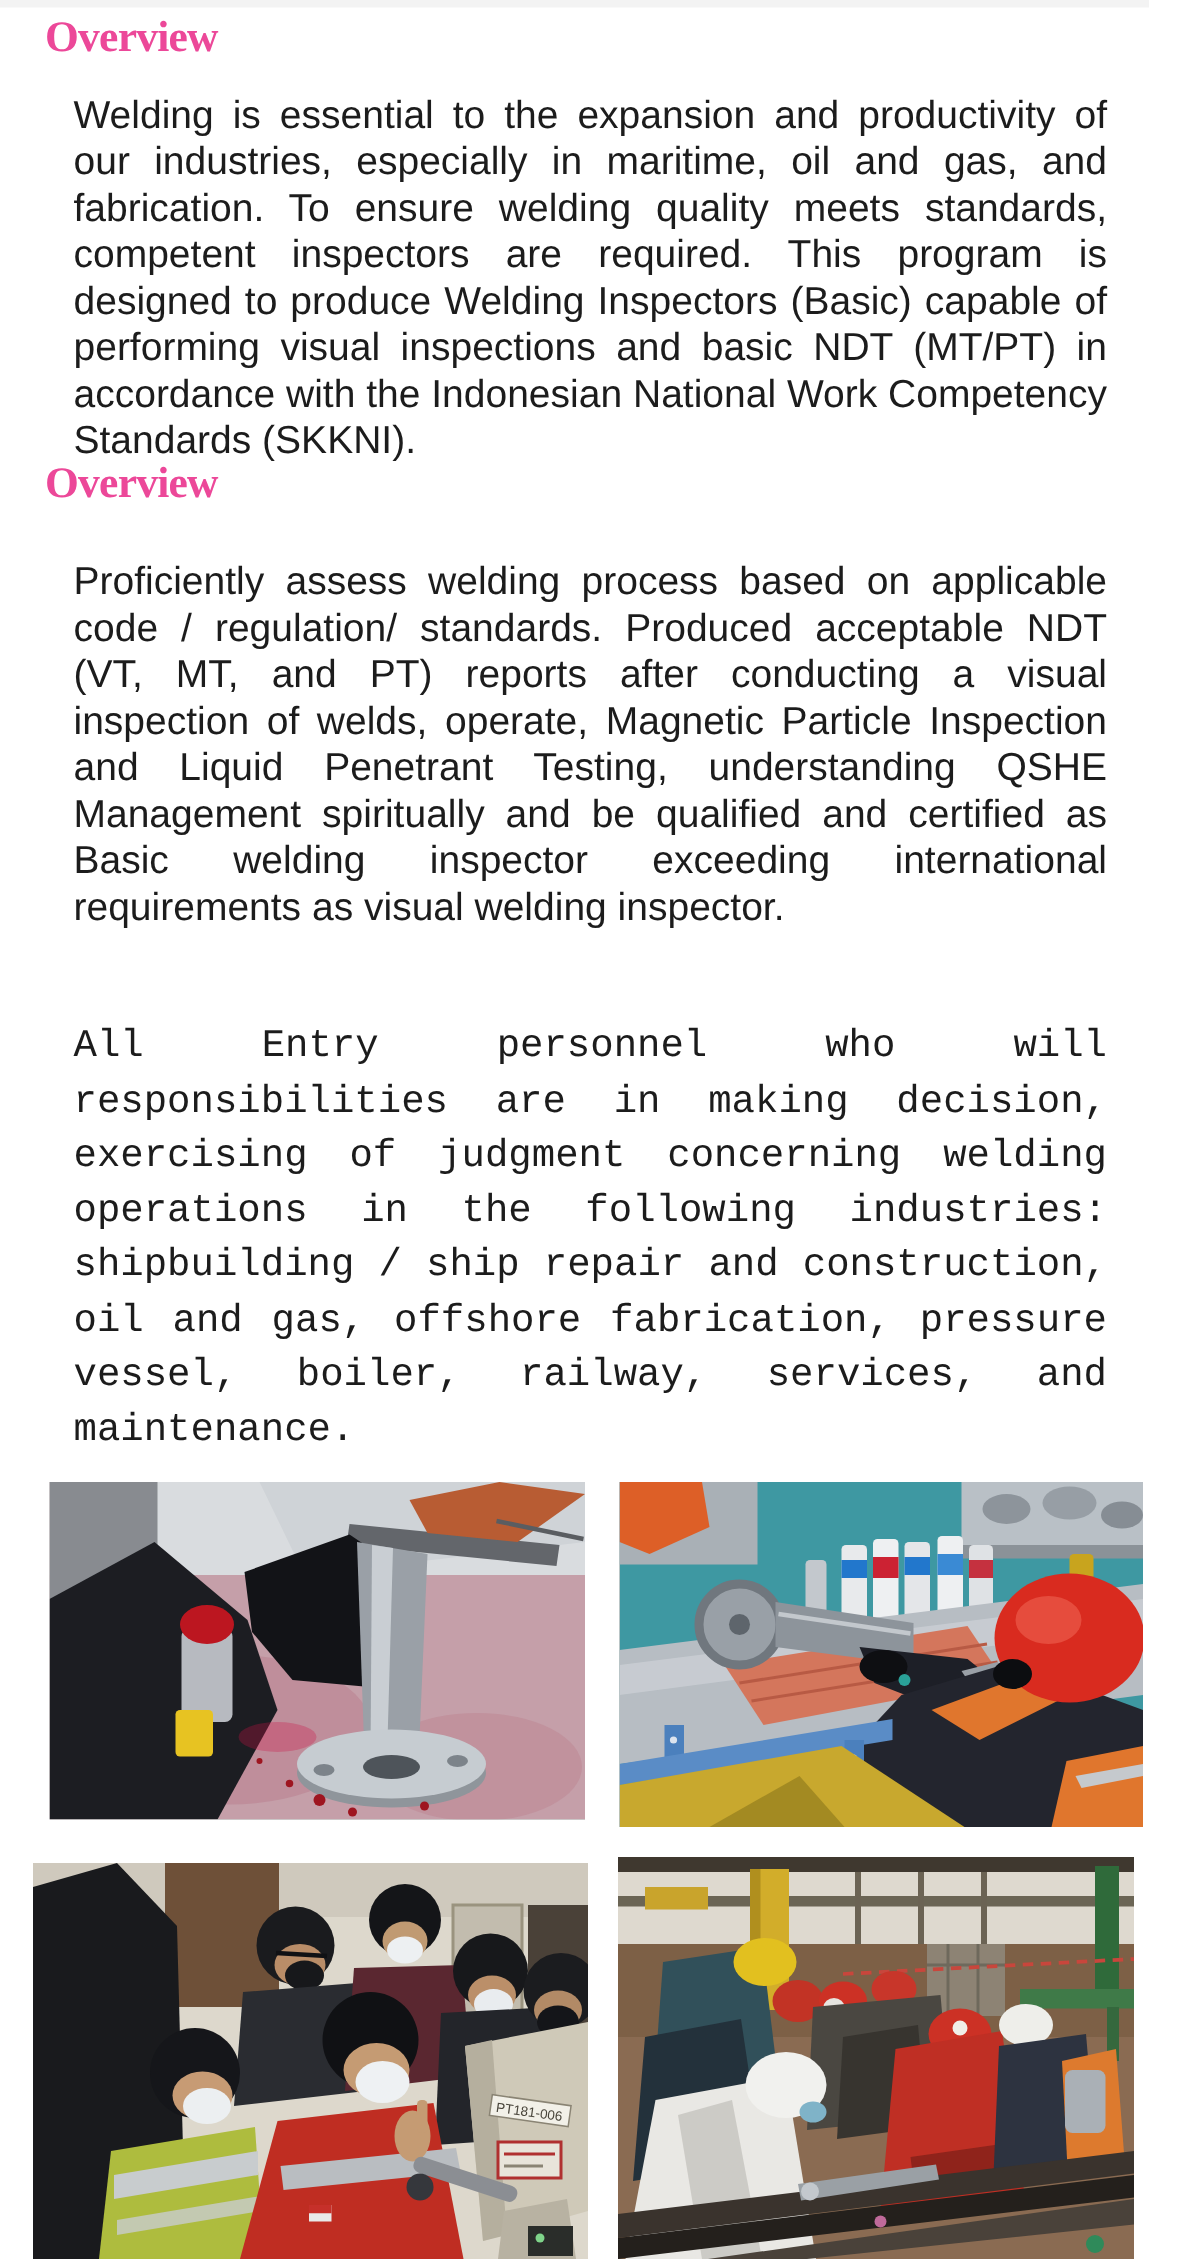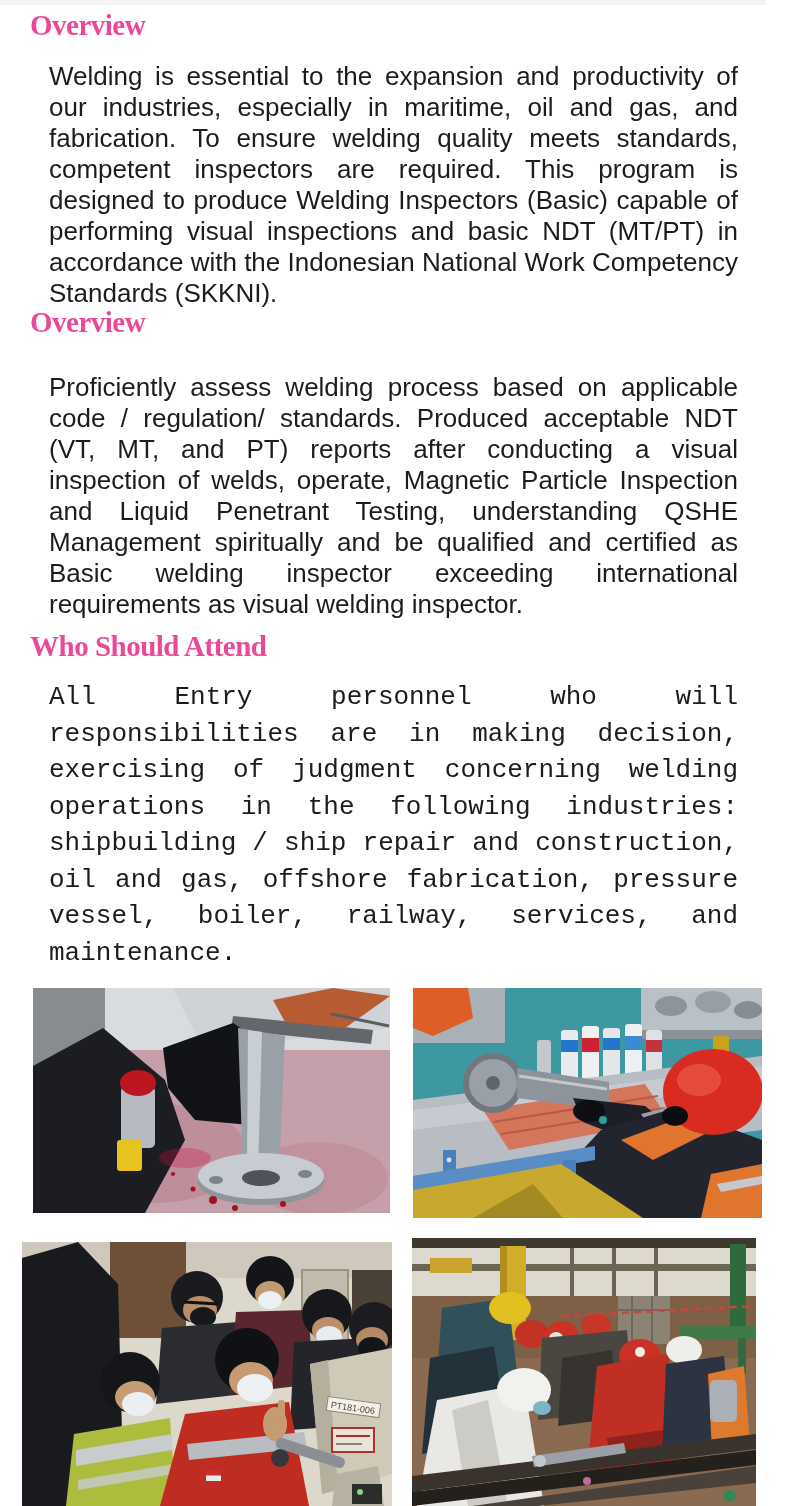--- a/index.html
+++ b/index.html
@@ -37,21 +37,20 @@
 
 <div class="page">
   <div class="topstrip"></div>
 
   <h2 class="heading" id="h-overview">Overview</h2>
   <p class="body-text" id="p-overview">Welding is essential to the expansion and productivity of our industries, especially in maritime, oil and gas, and fabrication. To ensure welding quality meets standards, competent inspectors are required. This program is designed to produce Welding Inspectors (Basic) capable of performing visual inspections and basic NDT (MT/PT) in accordance with the Indonesian National Work Competency Standards (SKKNI).</p>
 
   <h2 class="heading" id="h-benefits">Overview</h2>
   <p class="body-text" id="p-benefits">Proficiently assess welding process based on applicable code / regulation/ standards. Produced acceptable NDT (VT, MT, and PT) reports after conducting a visual inspection of welds, operate, Magnetic Particle Inspection and Liquid Penetrant Testing, understanding QSHE Management spiritually and be qualified and certified as Basic welding inspector exceeding international requirements as visual welding inspector.</p>
 
-  <h2 class="heading" id="h-who">Who Should Attend</h2>
   <p class="body-text loose" id="p-who">All Entry personnel who will responsibilities are in making decision, exercising of judgment concerning welding operations in the following industries: shipbuilding / ship repair and construction, oil and gas, offshore fabrication, pressure vessel, boiler, railway, services, and maintenance.</p>
 
   <figure class="photo" id="photo-1">
     <svg viewBox="0 0 357 225" preserveAspectRatio="none">
       <rect width="357" height="225" fill="#c59fa9"></rect>
       <rect width="357" height="62" fill="#d9dcdf"></rect>
       <polygon points="140,0 357,0 357,40 170,62" fill="#cfd3d7"></polygon>
       <polygon points="200,28 340,42 338,56 198,42" fill="#63666b"></polygon>
       <polygon points="240,12 300,0 357,8 312,40 252,34" fill="#b85c33"></polygon>
       <line x1="298" y1="26" x2="356" y2="38" stroke="#5a5d61" stroke-width="3"></line>

